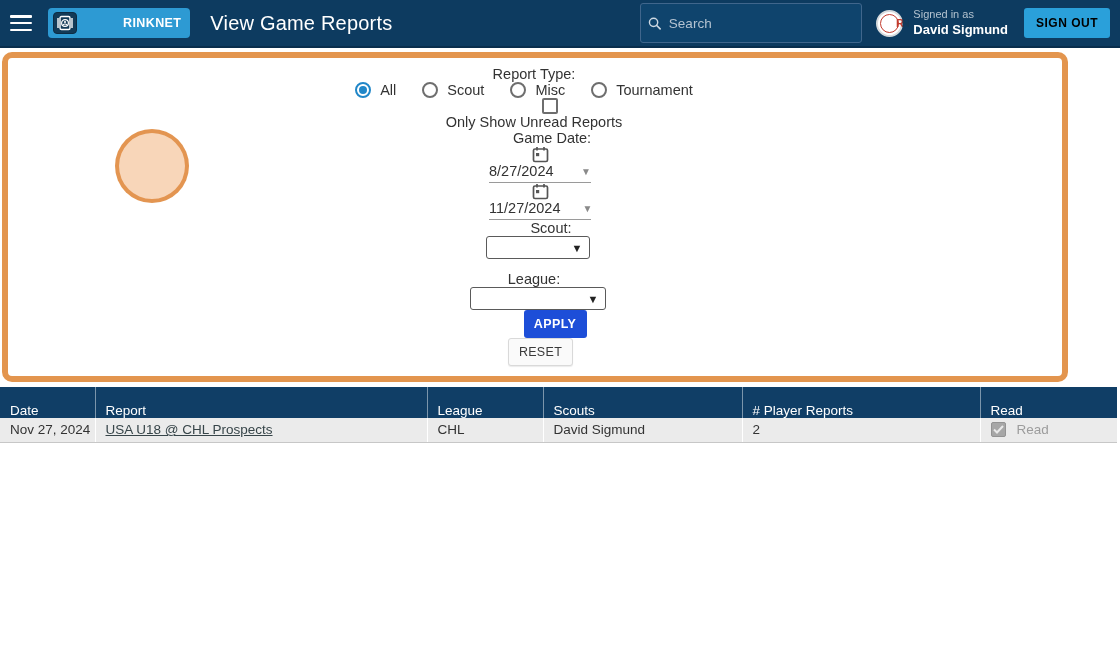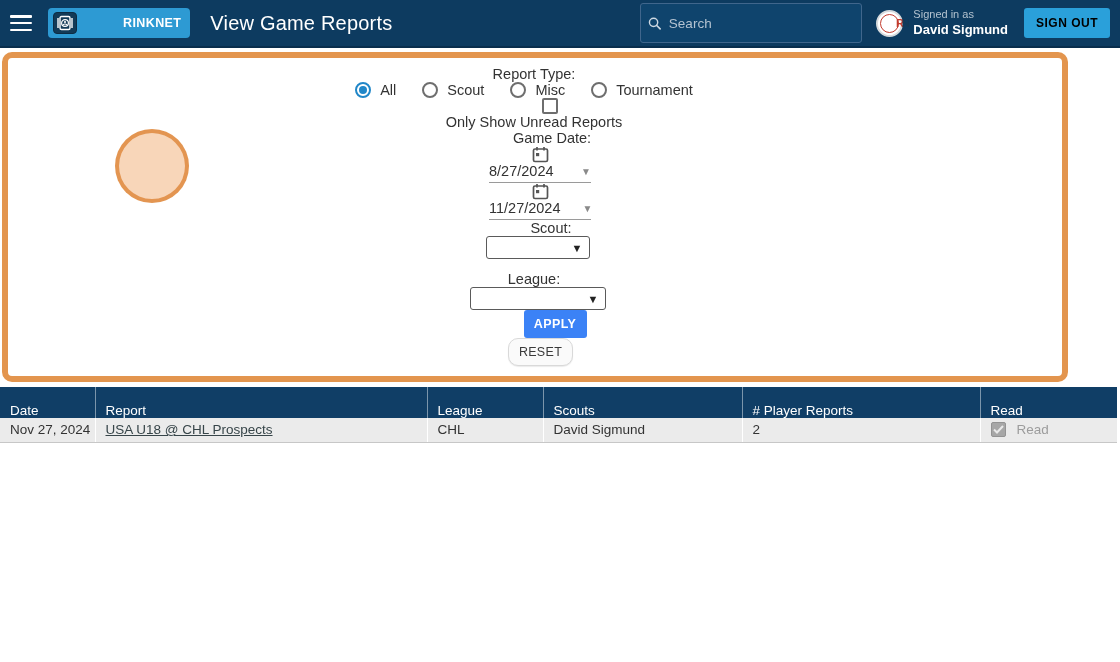--- a/index.html
+++ b/index.html
@@ -125,31 +125,31 @@
     height: 23px; background: #fff;
     border: 1px solid #5a5a5a; border-radius: 3px;
     display: inline-flex; align-items: center; justify-content: flex-end;
     padding: 0 6px; margin-left: 7px; cursor: pointer;
   }
   .select-box .chev { color: #222; font-size: 11px; }
   .scout-select { width: 104px; }
   .league-select { width: 136px; }
   .apply-btn {
     margin-left: 42px;
-    background: #3b82f6; color: #fff;
+    background: #1d4ed8; color: #fff;
     font-size: 12.5px; font-weight: bold; letter-spacing: 0.4px;
     border: none; border-radius: 3px;
     width: 63px; height: 28px; cursor: pointer;
     font-family: "Liberation Sans", sans-serif;
   }
   .reset-btn {
     margin-left: 13px;
     background: #fafafa; color: #3a3a3a;
     font-size: 12.5px; letter-spacing: 0.3px;
-    border: 1px solid #d9d9d9; border-radius: 10px;
+    border: 1px solid #d9d9d9; border-radius: 3px;
     width: 65px; height: 28px; cursor: pointer;
     box-shadow: 0 1px 1px rgba(0,0,0,0.08);
     font-family: "Liberation Sans", sans-serif;
   }
 
   
   .reports-table { margin-top: 5px; width: 1117px; border-collapse: collapse; table-layout: fixed; }
   .reports-table col.c-date { width: 95px; }
   .reports-table col.c-report { width: 332px; }
   .reports-table col.c-league { width: 116px; }

